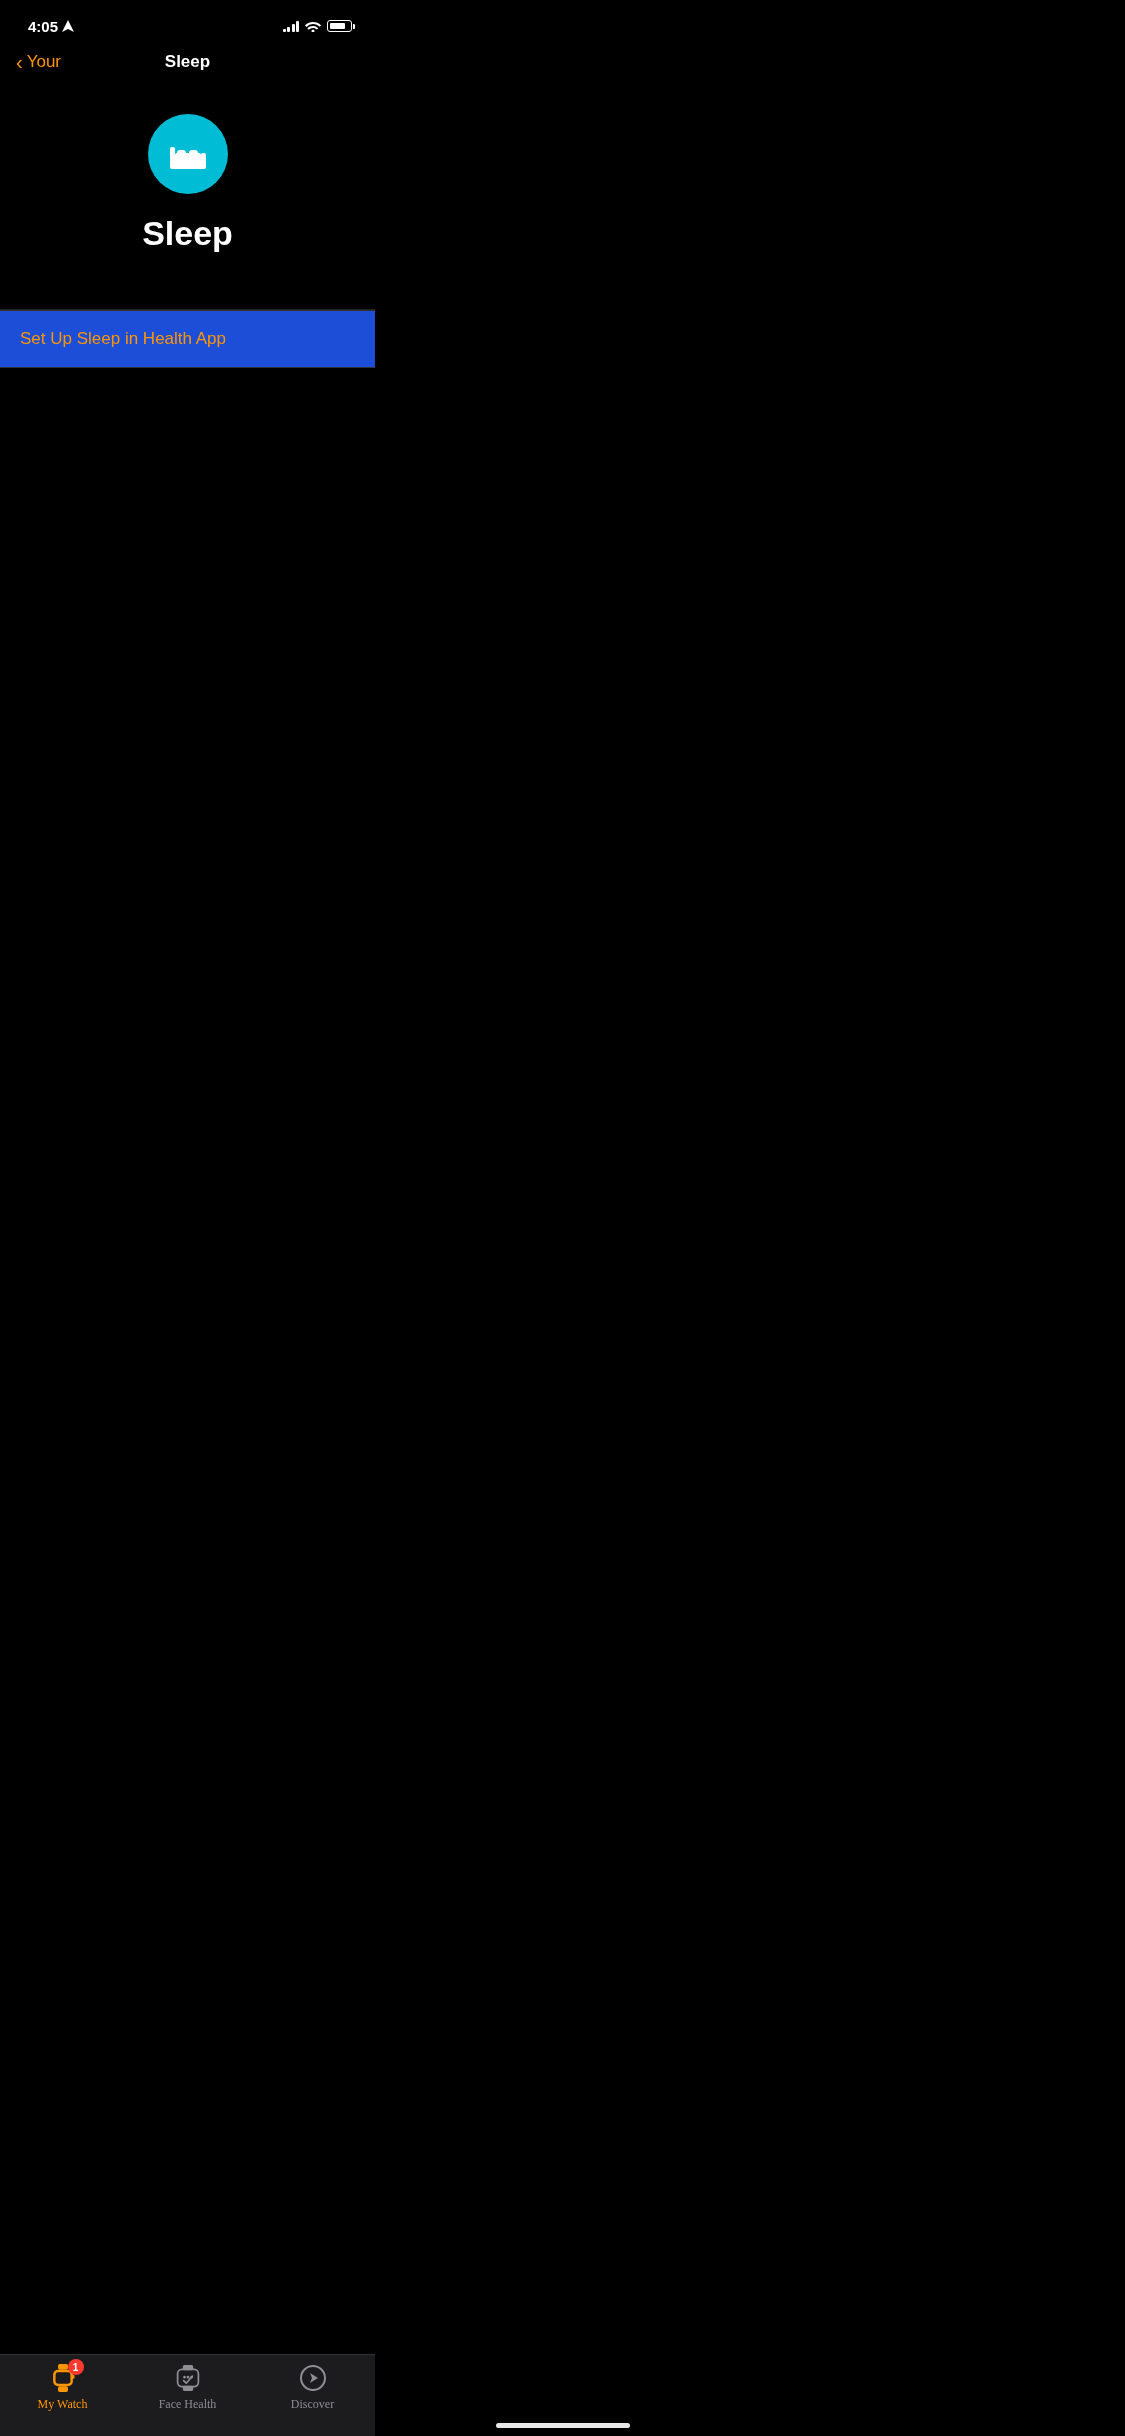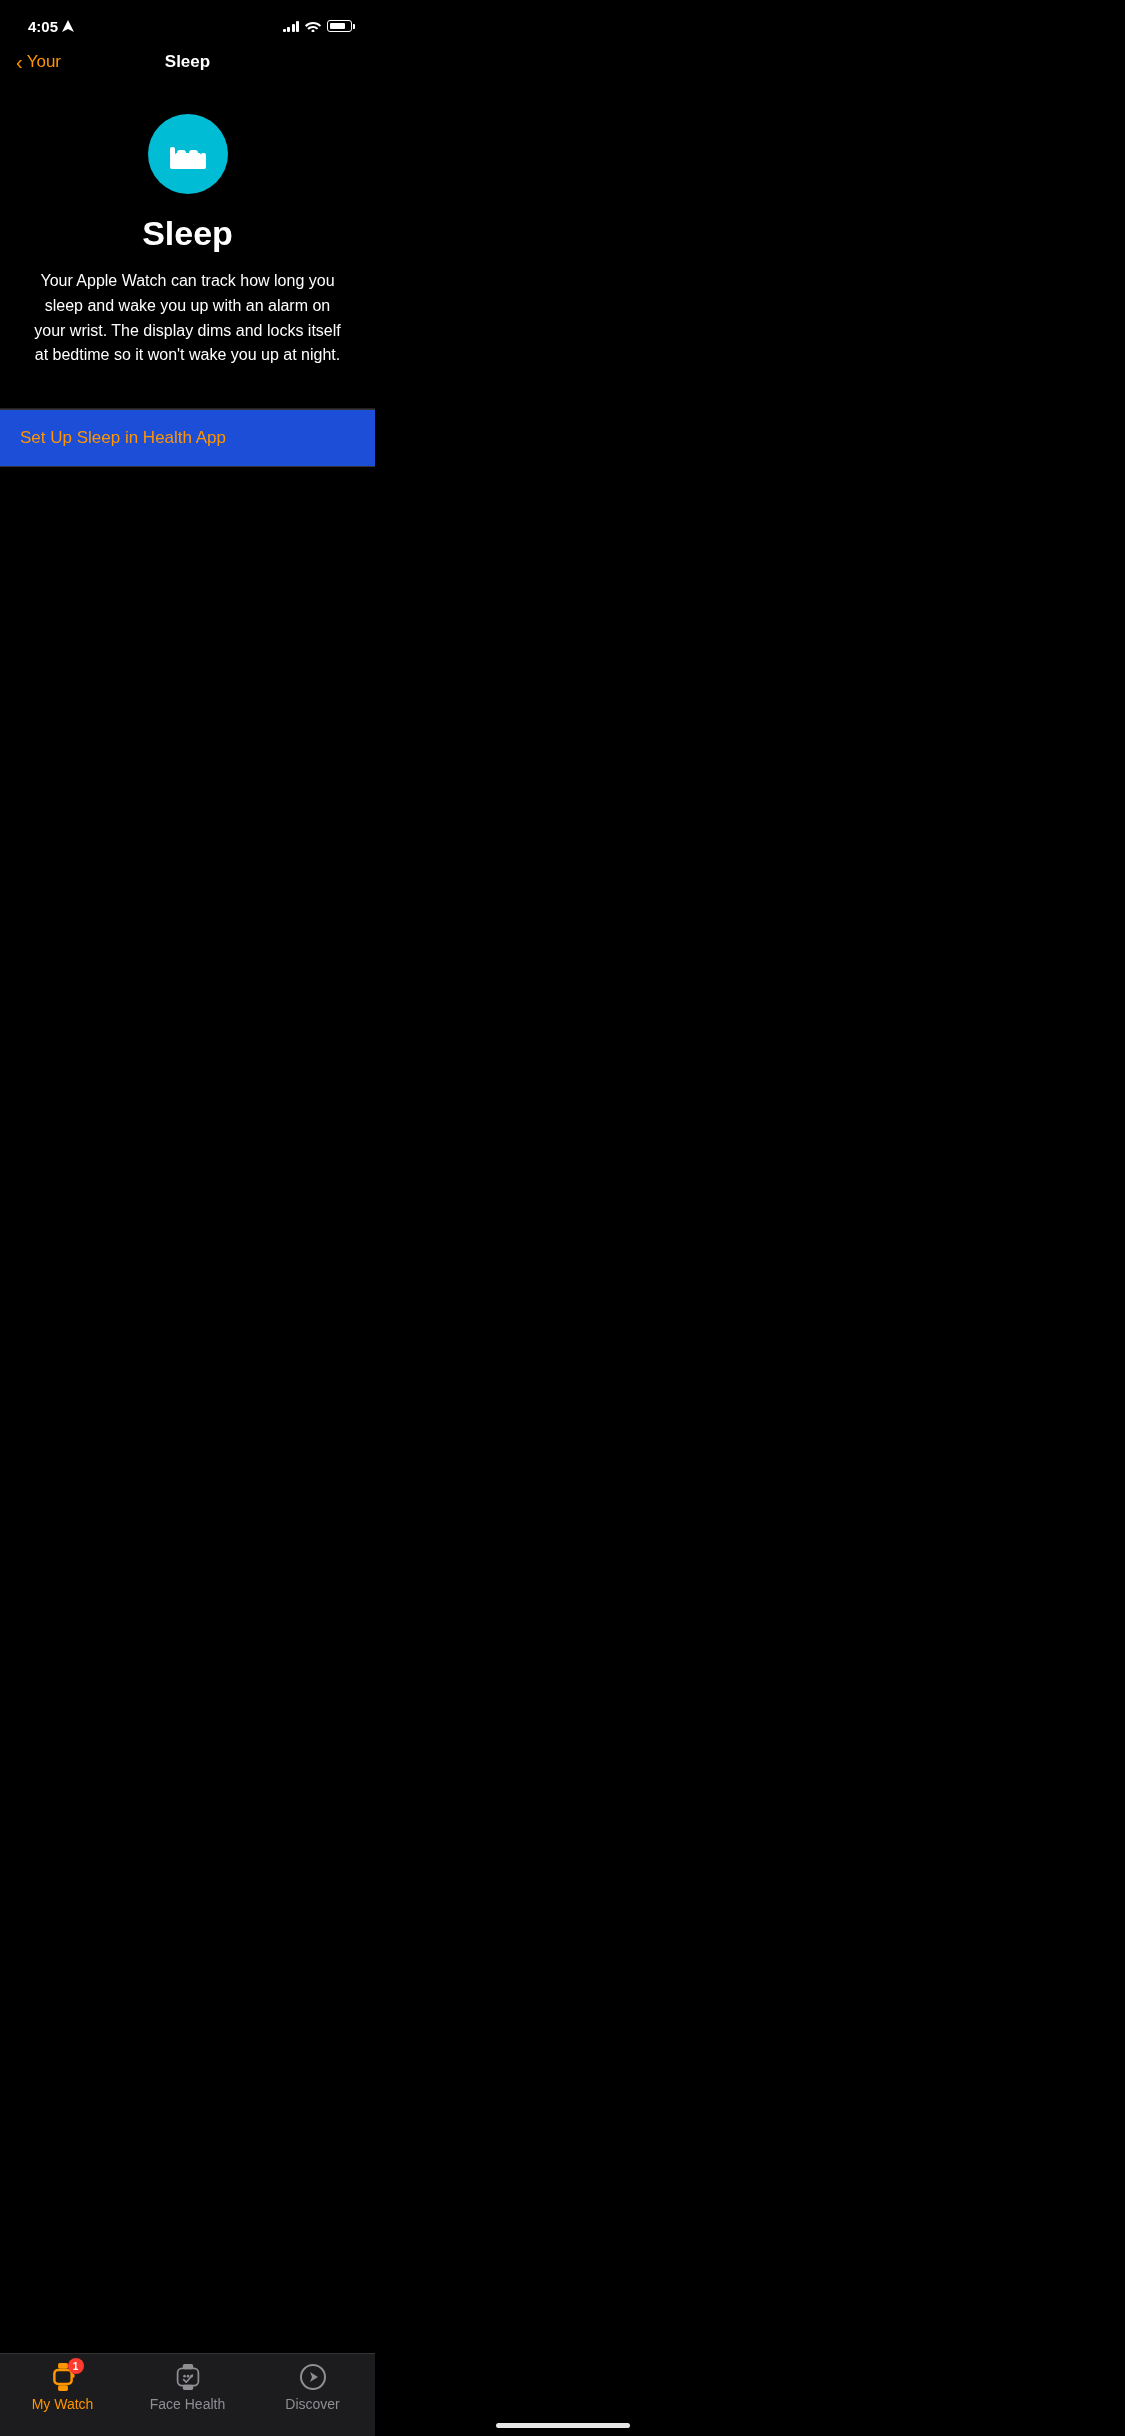--- a/index.html
+++ b/index.html
@@ -230,22 +230,23 @@
       font-weight: 600;
       width: 16px;
       height: 16px;
       border-radius: 50%;
       display: flex;
       align-items: center;
       justify-content: center;
     }
 
     .tab-label {
-      font-size: 14px;
+      font-size: 12px;
       font-weight: 500;
+      font-family: Liberation Serif, serif;
     }
 
     .tab-label.active {
       color: #FF9500;
     }
 
     .tab-label.inactive {
       color: #8E8E93;
     }
 
@@ -331,21 +332,20 @@
       <rect x="36" y="22" width="5" height="8" rx="2"></rect>
 
       <rect x="10" y="22" width="26" height="8" rx="2"></rect>
 
       <rect x="12" y="19" width="9" height="6" rx="3"></rect>
 
       <rect x="24" y="19" width="9" height="6" rx="3"></rect>
     </svg>
   </div>
   <div class="hero-title">Sleep</div>
-  <div class="hero-description">Your Apple Watch can track how long you sleep and wake you up with an alarm on your wrist. The display dims and locks itself at bedtime so it won't wake you up at night.</div>
 </div>
 
 <div class="setup-section">
   <span class="setup-link">Set Up Sleep in Health App</span>
 </div>
 
 <div class="empty-area"></div>
 
 <div class="tab-bar">
 

